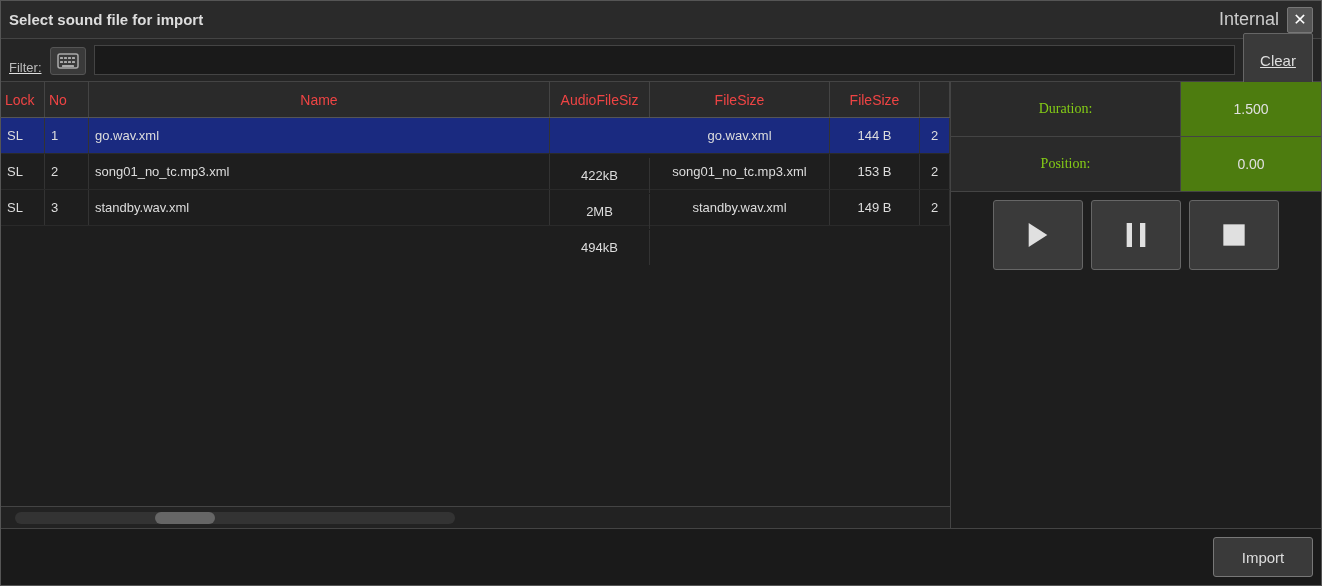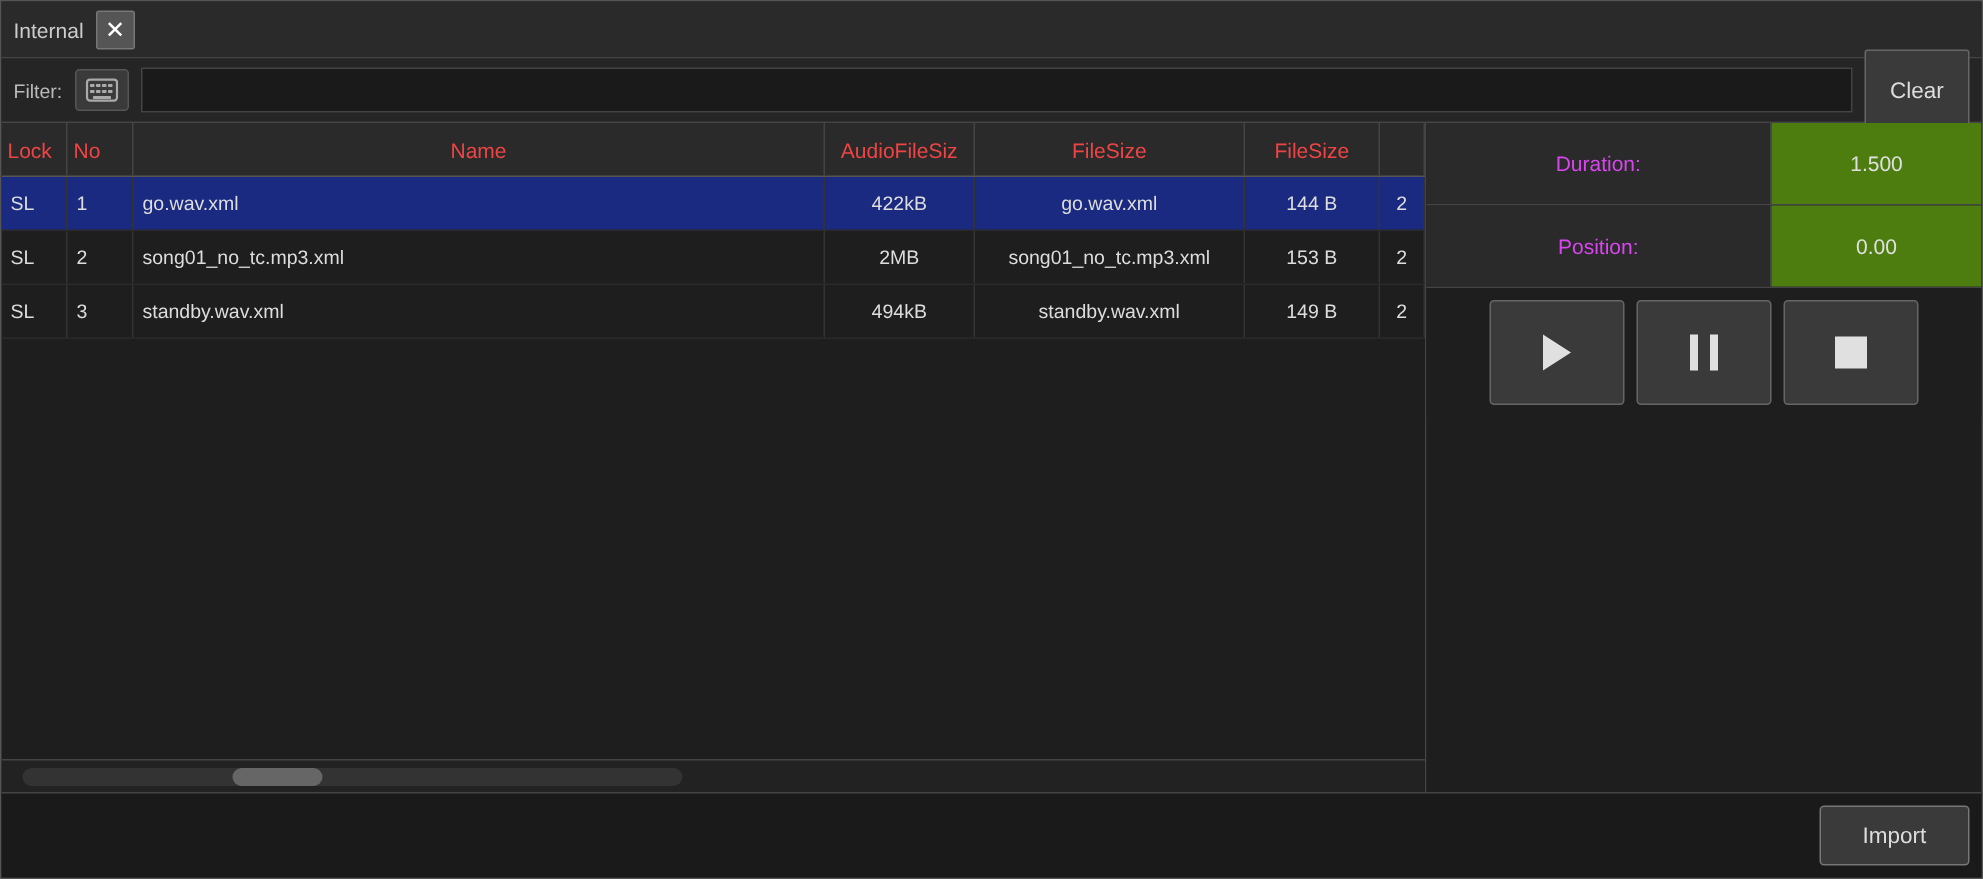--- a/index.html
+++ b/index.html
@@ -39,45 +39,46 @@
       color: #ddd;
       font-weight: bold;
     }
     .title-right {
       display: flex;
       align-items: center;
       gap: 8px;
     }
     .internal-label {
       color: #ccc;
-      font-size: 14px;
+      font-size: 18px;
     }
     .close-btn {
       width: 26px;
       height: 26px;
       background: #555;
       border: 1px solid #777;
       color: #fff;
       font-size: 16px;
       cursor: pointer;
       display: flex;
       align-items: center;
       justify-content: center;
       border-radius: 2px;
     }
 
     
     .filter-bar {
       display: flex;
-      align-items: center;
+      align-items: flex-end;
       background: #252525;
       padding: 6px 8px;
       gap: 8px;
       border-bottom: 1px solid #444;
       flex-shrink: 0;
+      text-decoration: underline;
     }
     .filter-label {
       color: #bbb;
       font-size: 13px;
       white-space: nowrap;
     }
     .keyboard-icon {
       width: 36px;
       height: 28px;
       background: #3a3a3a;
@@ -177,21 +178,21 @@
       height: 100%;
       display: flex;
       align-items: center;
       border-right: 1px solid #333;
       font-size: 13px;
       color: #ddd;
     }
     .td-lock { width: 44px; }
     .td-no { width: 44px; }
     .td-name { flex: 1; }
-    .td-audiofilesize { width: 100px; justify-content: center; }
+    .td-audiofilesize { width: 100px; justify-content: center; margin-top: 40px; }
     .td-filename { width: 180px; justify-content: center; }
     .td-filesize { width: 90px; justify-content: center; }
     .td-extra { width: 30px; justify-content: center; }
 
     
     .scrollbar-area {
       height: 22px;
       background: #222;
       border-top: 1px solid #444;
       display: flex;
@@ -230,23 +231,24 @@
       display: flex;
       border-bottom: 1px solid #444;
     }
     .info-label-cell {
       flex: 1;
       background: #2a2a2a;
       display: flex;
       align-items: center;
       justify-content: center;
       height: 54px;
-      color: #d946ef;
+      color: #84cc16;
       font-size: 14px;
       border-right: 1px solid #444;
+      font-family: Liberation Serif, serif;
     }
     .info-value-cell {
       width: 140px;
       background: #4d7c0f;
       display: flex;
       align-items: center;
       justify-content: center;
       height: 54px;
       color: #e0e0e0;
       font-size: 14px;
@@ -312,20 +314,21 @@
       background: #555;
       border-radius: 4px;
     }
   </style>
 </head>
 <body>
 
 <div class="window">
 
   <div class="title-bar">
+    <span class="title-text">Select sound file for import</span>
     <div class="title-right">
       <span class="internal-label">Internal</span>
       <button class="close-btn">✕</button>
     </div>
   </div>
 
   <div class="filter-bar">
     <span class="filter-label">Filter:</span>
     <div class="keyboard-icon">
       <svg width="22" height="16" viewBox="0 0 22 16" fill="none">

